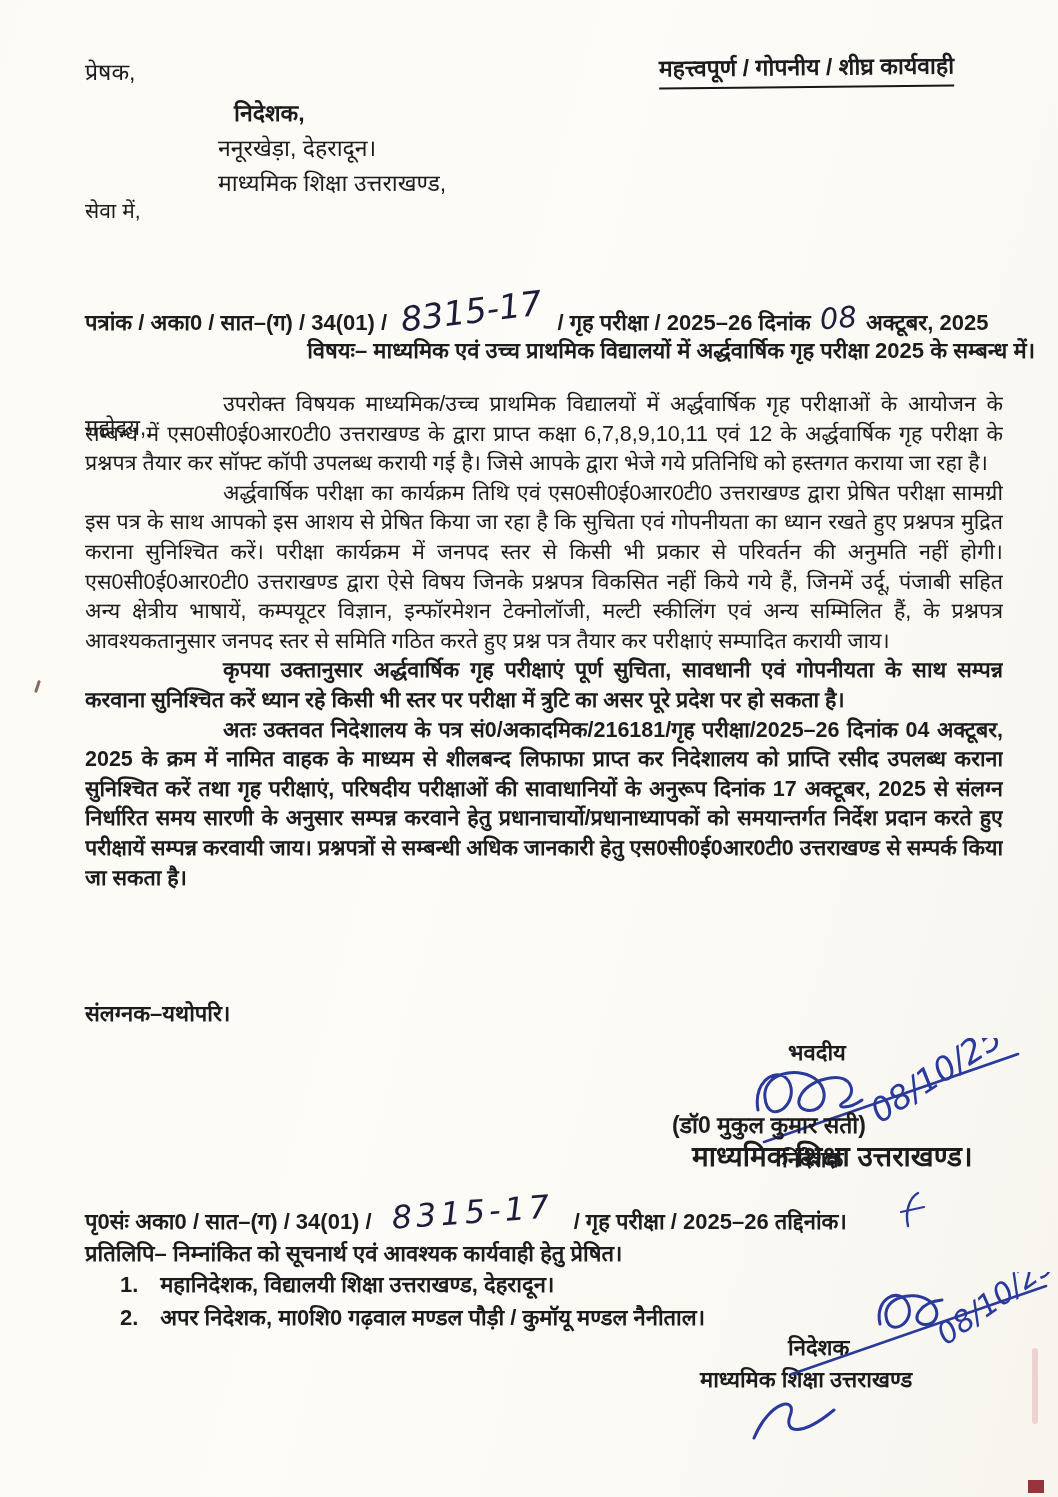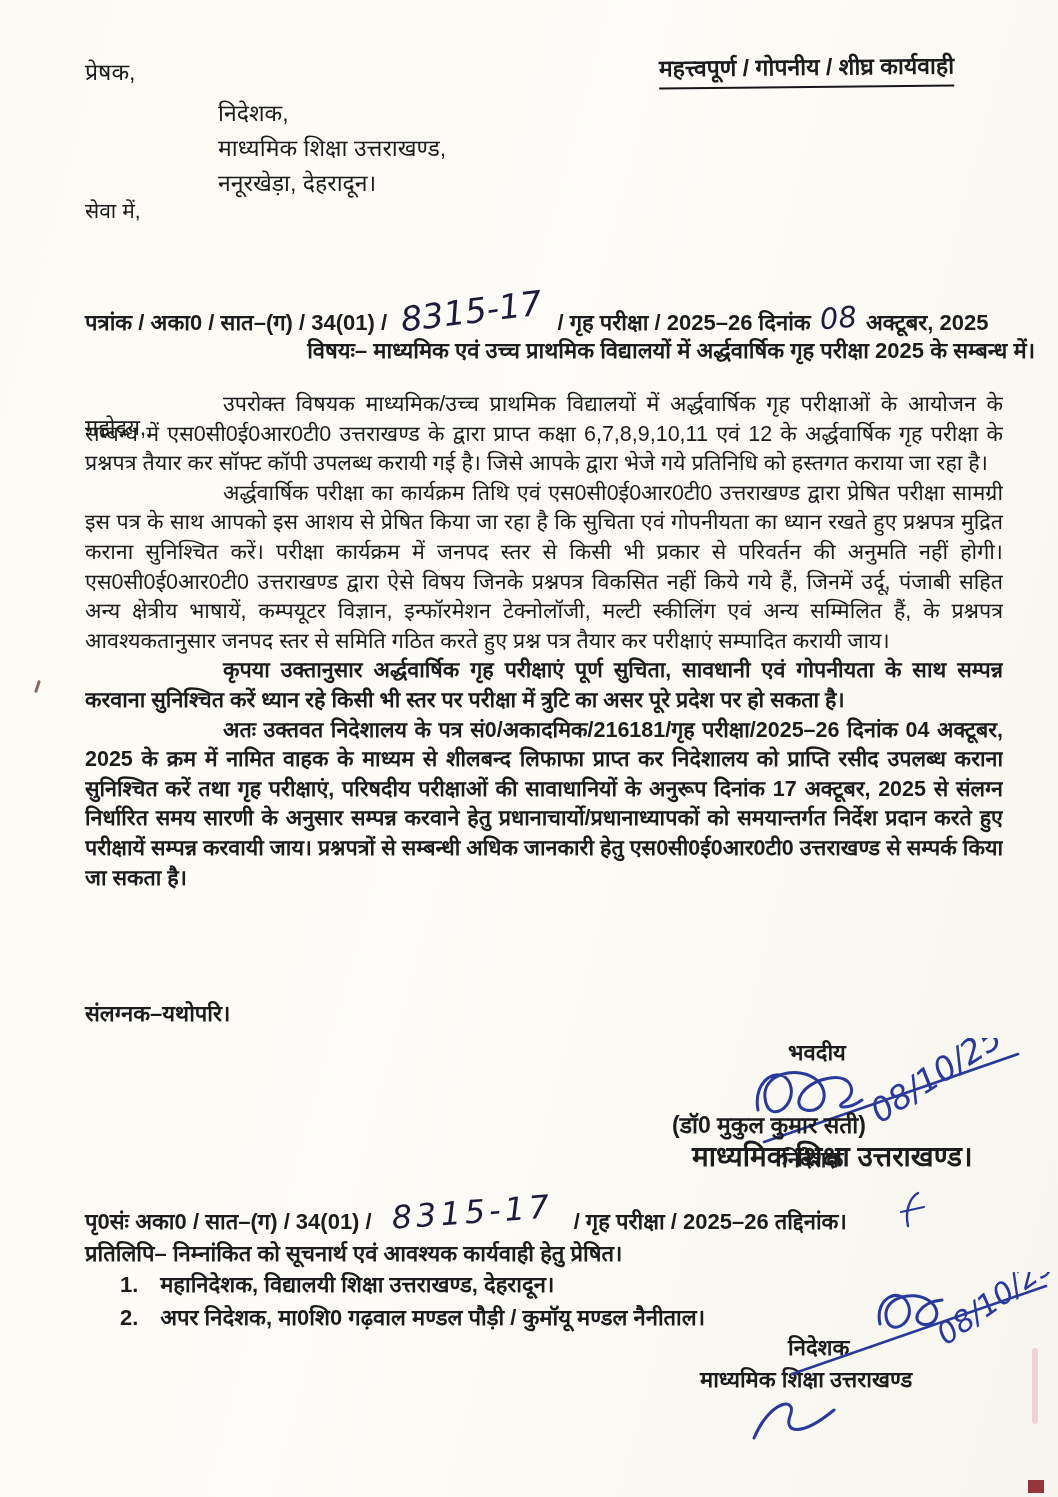--- a/index.html
+++ b/index.html
@@ -15,21 +15,21 @@
   .abs{position:absolute;}
   .classification{
     top:50px;right:104px;
     font-size:23px;font-weight:700;
     border-bottom:2.5px solid #17171b;
     padding-bottom:4px;
     transform:rotate(-0.6deg);
   }
   .from-label{left:85px;top:55px;font-size:23px;}
   .sender{left:218px;top:96px;font-size:23px;line-height:35px;}
-  .sender .l0{font-weight:400;}
+  .sender .l0{font-weight:700;margin-left:16px;}
   .to-label{left:85px;top:196px;font-size:21px;}
   .recipient{left:218px;top:234px;font-size:23px;line-height:33px;font-weight:700;}
   .ref-line{left:85px;top:298px;width:950px;font-size:22px;font-weight:600;white-space:nowrap;}
   .hand{
     display:inline-block;
     font-style:italic;
     color:#1d1d3b;
     font-family:"DejaVu Sans",sans-serif;
     font-weight:500;
   }
@@ -68,22 +68,22 @@
 <body>
 
 <div class="page">
 
   <div class="abs classification">महत्त्वपूर्ण / गोपनीय / शीघ्र कार्यवाही</div>
 
   <div class="abs from-label">प्रेषक,</div>
 
   <div class="abs sender">
     <div class="l0">निदेशक,</div>
+    <div>ननूरखेड़ा, देहरादून।</div>
     <div>माध्यमिक शिक्षा उत्तराखण्ड,</div>
-    <div>ननूरखेड़ा, देहरादून।</div>
   </div>
 
   <div class="abs to-label">सेवा में,</div>
 
 
   <div class="abs ref-line">
     <span>पत्रांक / अका0 / सात–(ग) / 34(01) /</span>
     <span class="hand hand-num">8315-17</span>
     <span>/ गृह परीक्षा / 2025–26 दिनांक</span>
     <span class="hand hand-day">08</span>

